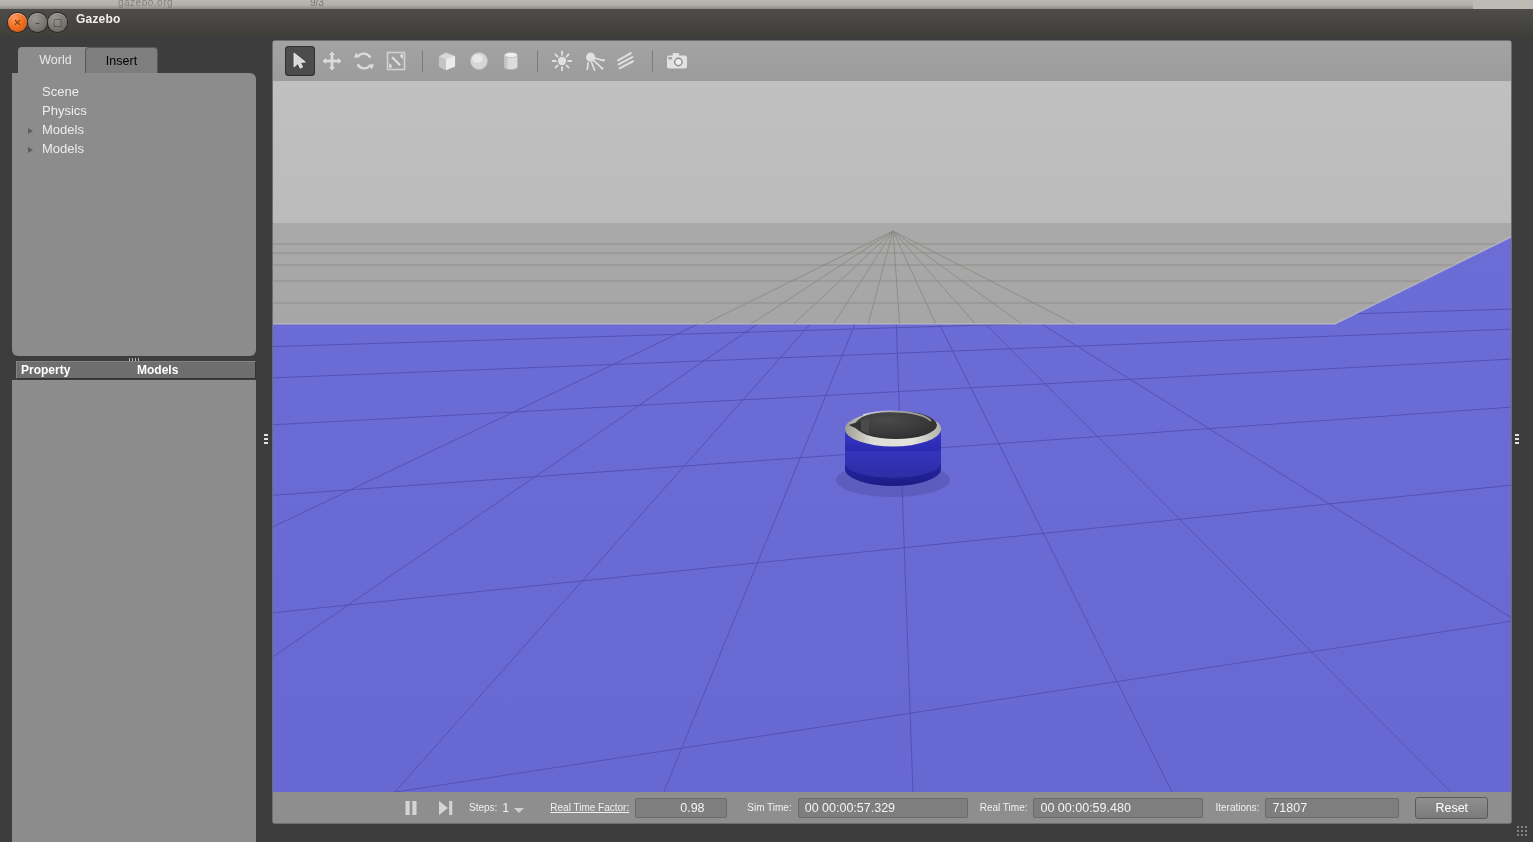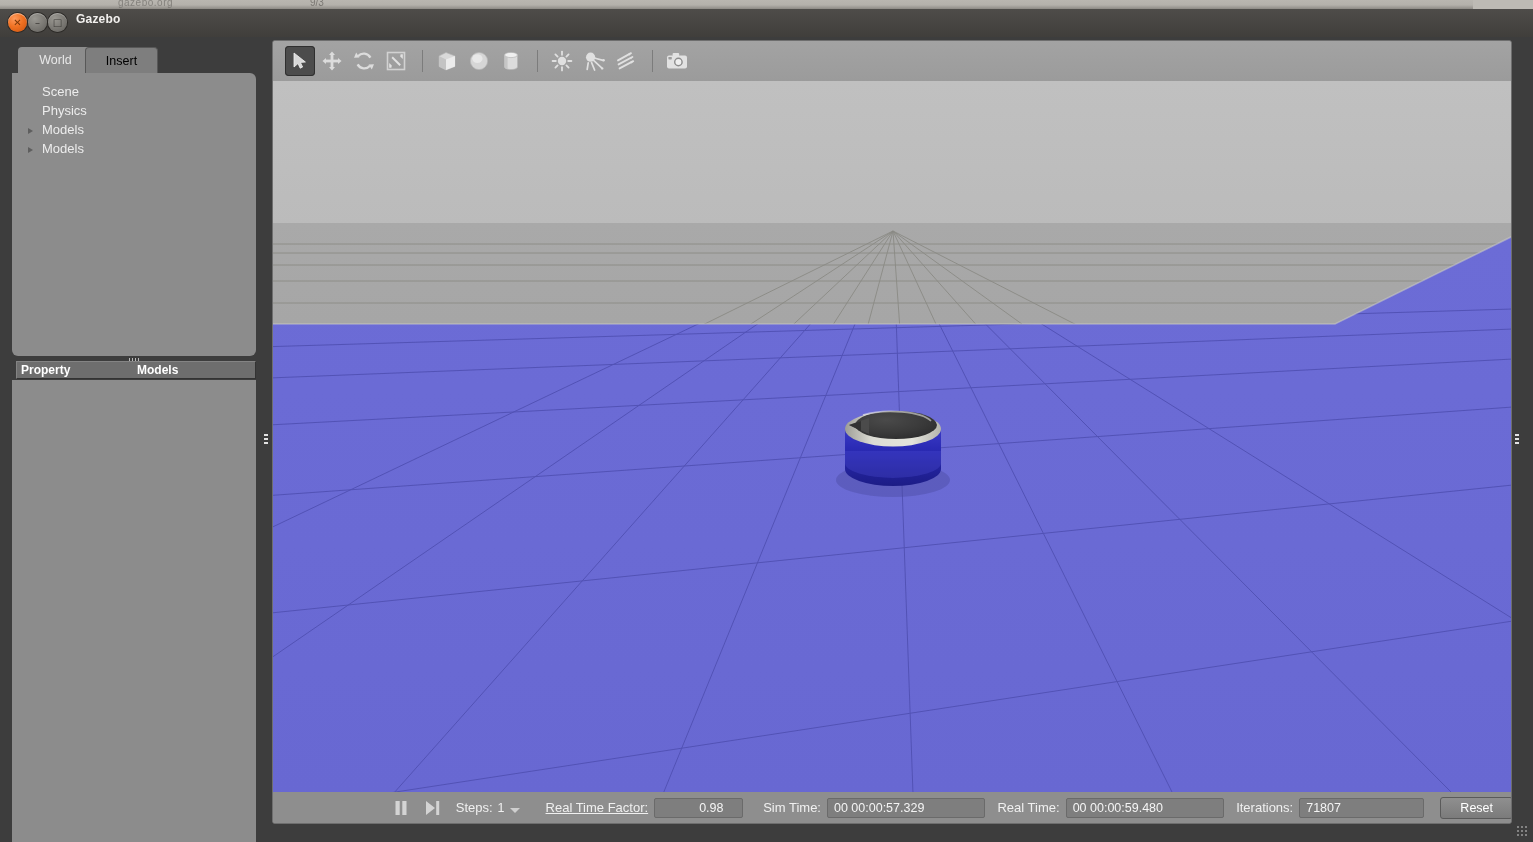--- a/index.html
+++ b/index.html
@@ -247,21 +247,21 @@
     position: absolute; left: 0; bottom: 0; width: 1240px; height: 31px;
     background: #8e8e8e;
     display: flex; align-items: center;
   }
   #status-spacer { width: 124px; height: 1px; }
   .sb-icon {
     width: 28px; height: 24px;
     display: flex; align-items: center; justify-content: center;
   }
   .sb-label {
-    font-size: 13px; color: #f0f0f0;
+    font-size: 10px; color: #f0f0f0;
     margin-left: 10px;
     white-space: nowrap;
   }
   .sb-field {
     height: 20px;
     background: #7e7e7e;
     border: 1px solid #6a6a6a;
     border-radius: 2px;
     display: flex; align-items: center;
     padding: 0 6px;

